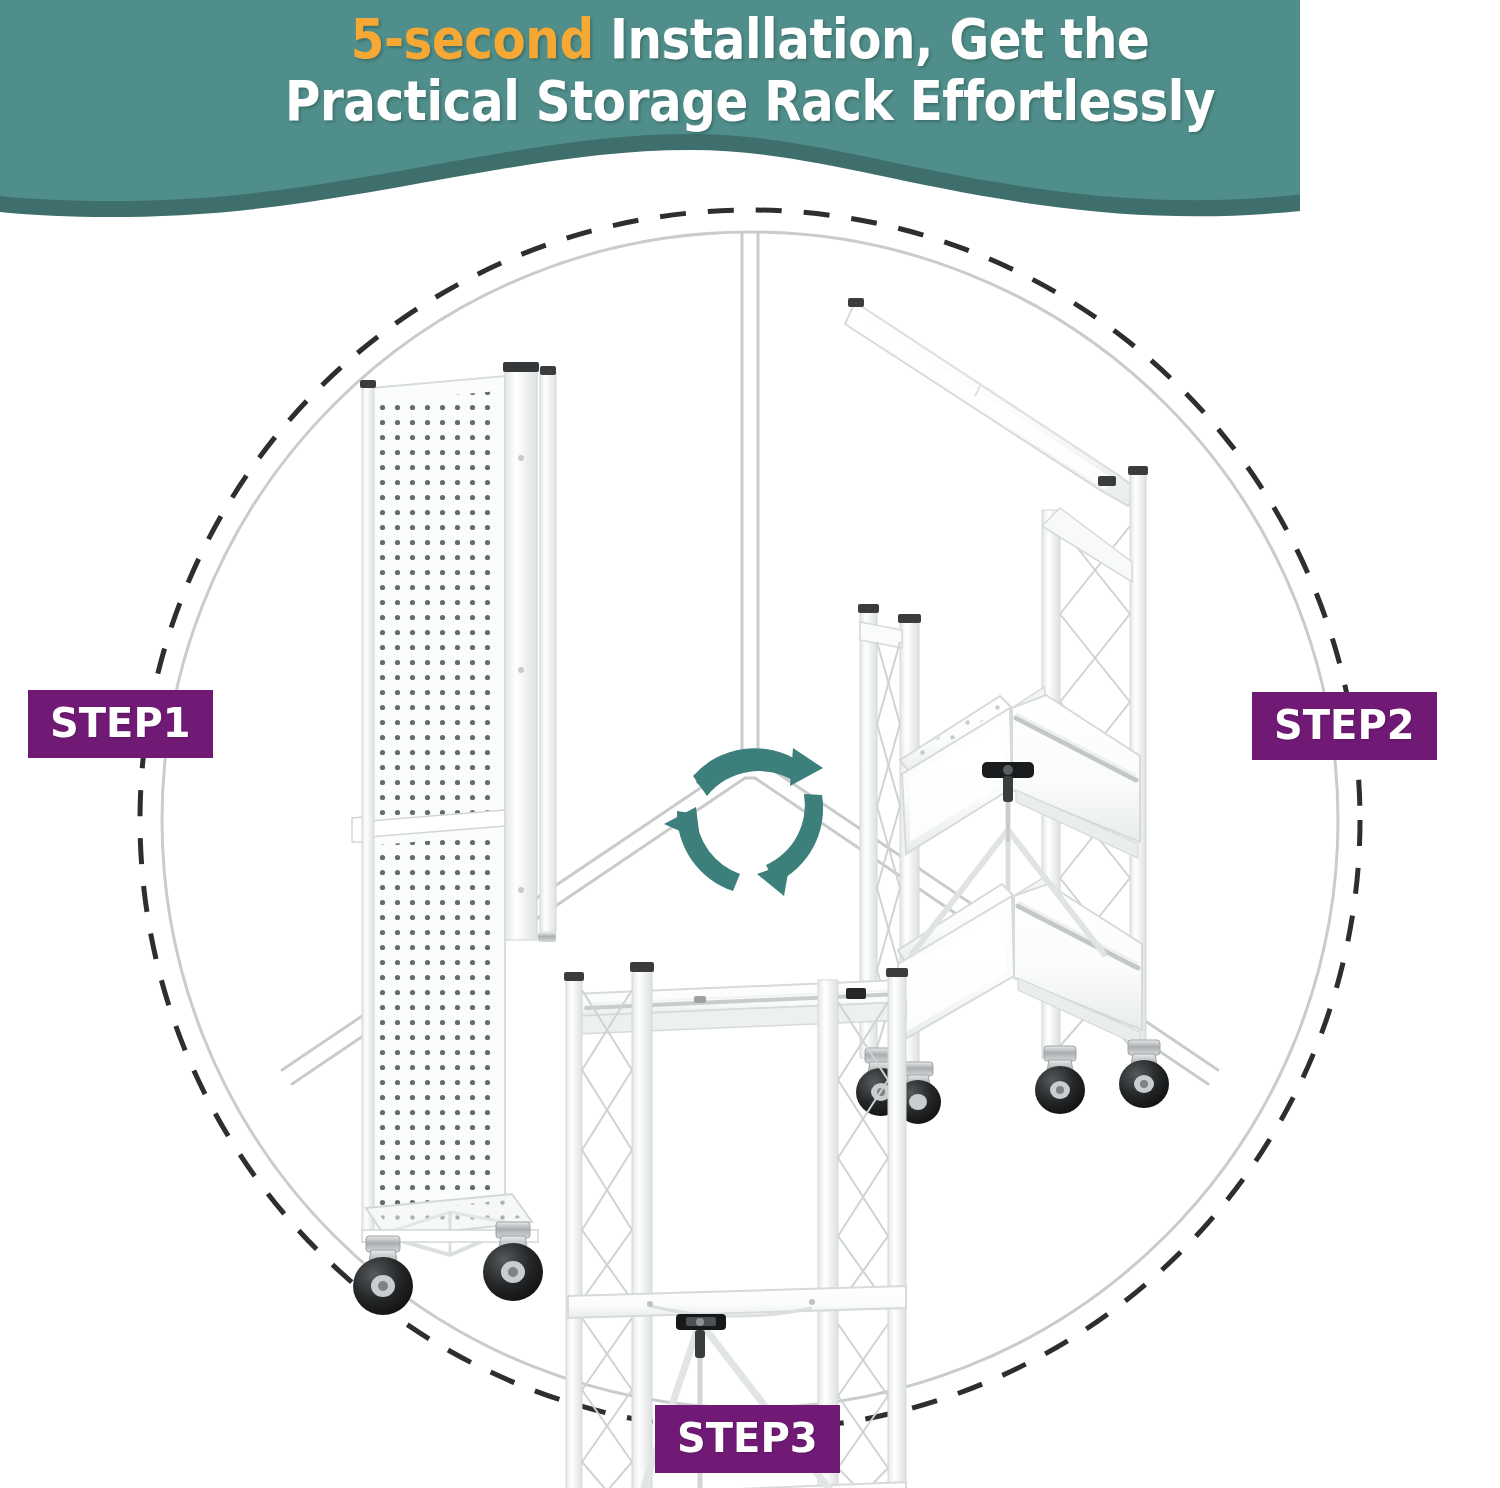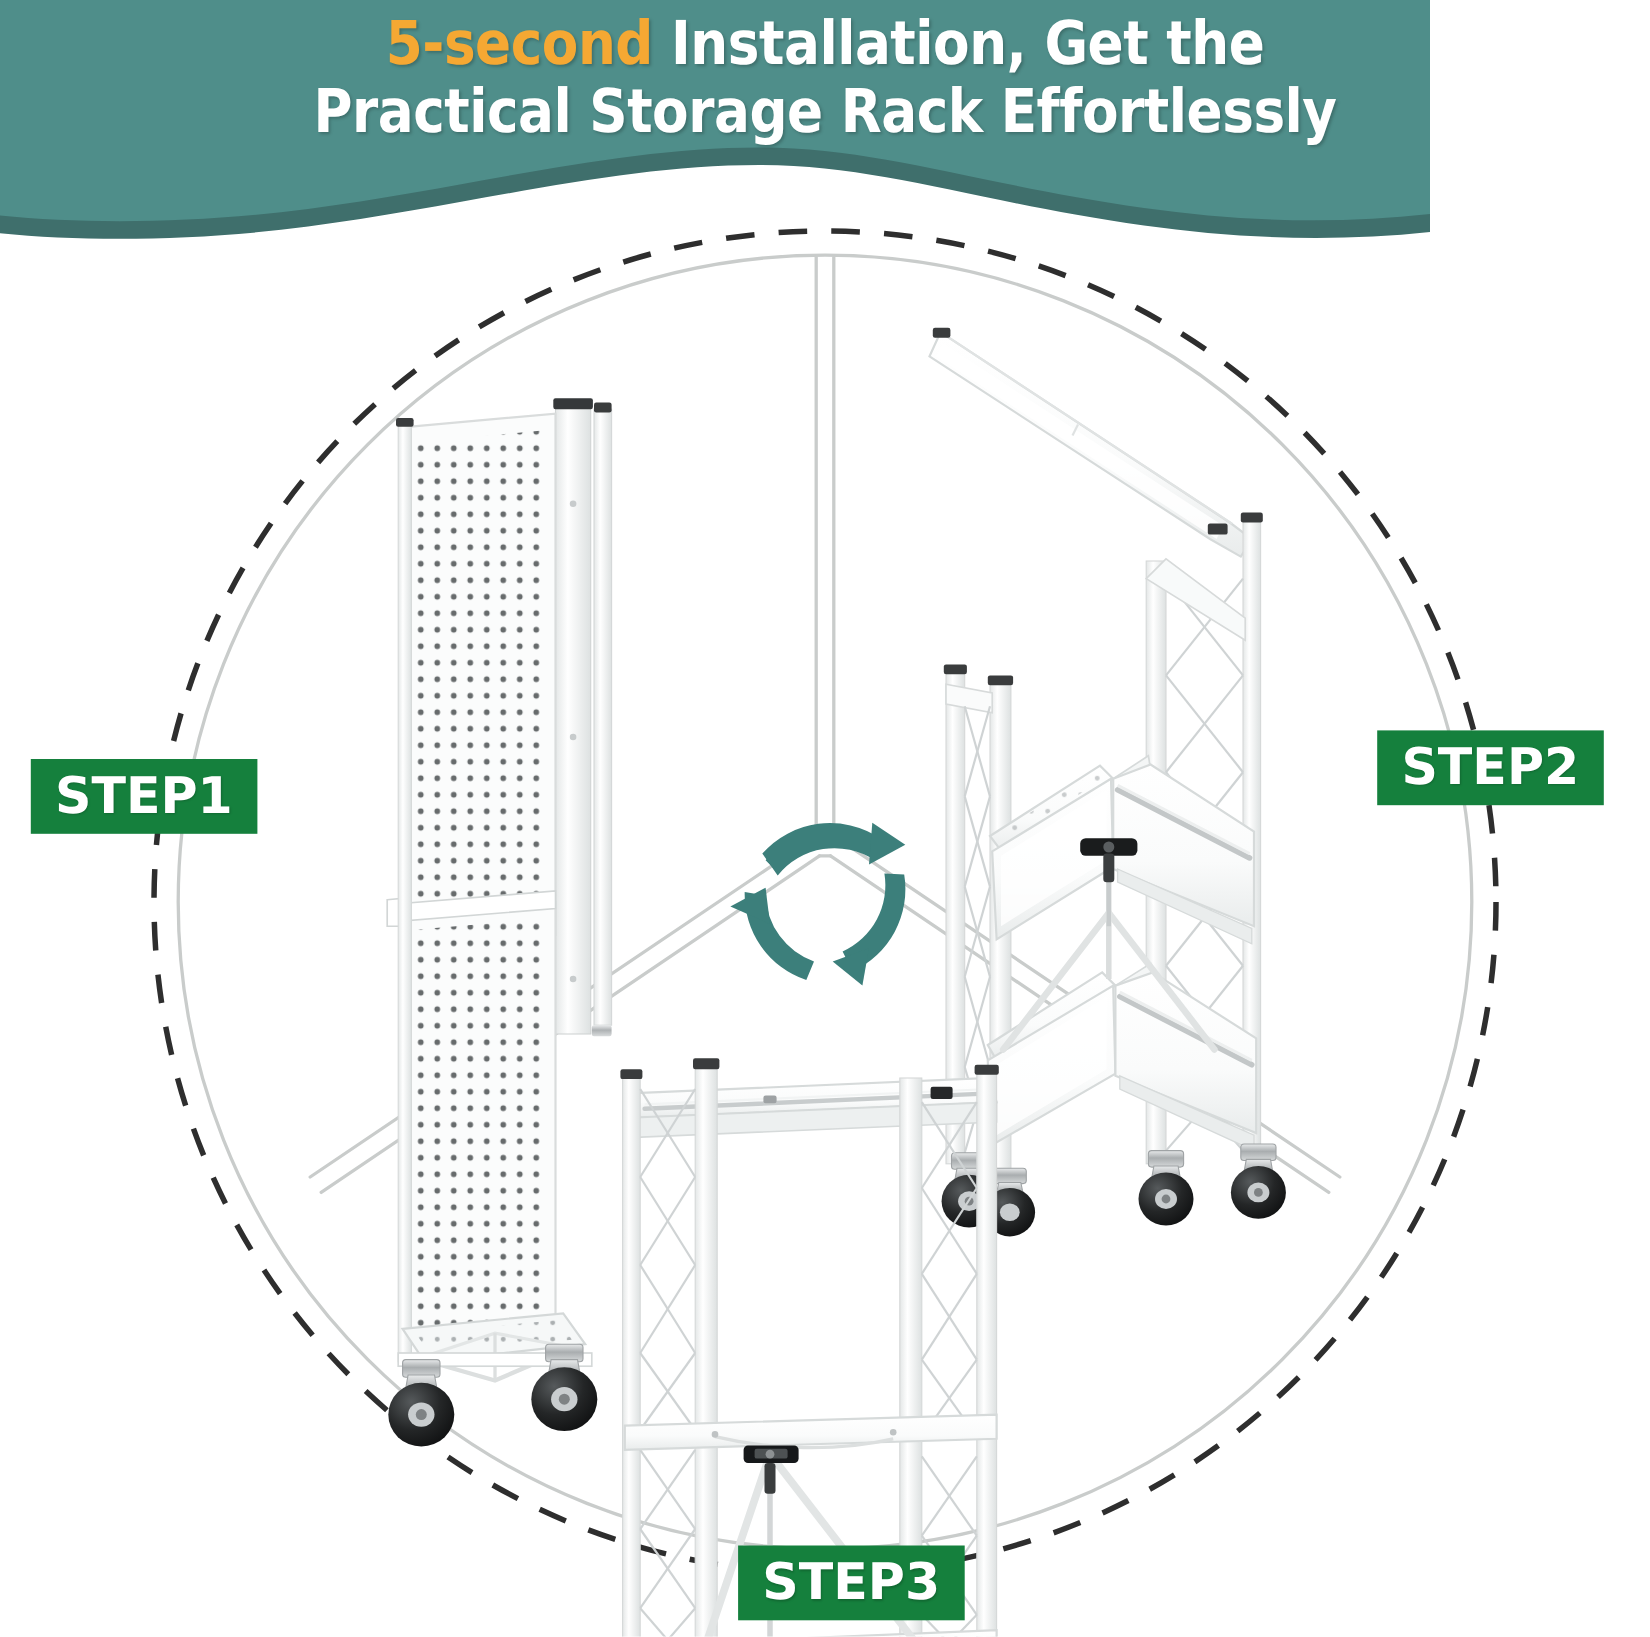--- a/index.html
+++ b/index.html
@@ -36,35 +36,35 @@
 
   
   .stage{
     position:absolute; left:0; top:190px; width:1500px; height:1298px;
   }
   .stage svg{ position:absolute; left:0; top:0; }
 
   
   .step-label{
     position:absolute;
-    background:#15803d;
+    background:#701a75;
     color:#ffffff;
     font-family:"DejaVu Sans", sans-serif;
     font-weight:bold;
-    font-size:46px;
+    font-size:40px;
     line-height:56px;
     padding:5px 22px 7px 22px;
     letter-spacing:0px;
     text-shadow:1px 1px 2px rgba(0,0,0,0.18);
     z-index:20;
     white-space:nowrap;
   }
   #step1-label{ left:28px;  top:690px; }
-  #step2-label{ left:1252px; top:664px; }
-  #step3-label{ left:655px; top:1405px;margin-left:16px; }
+  #step2-label{ left:1252px; top:692px; }
+  #step3-label{ left:655px; top:1405px; }
 </style>
 </head>
 <body>
 
 <div class="header-wrap">
   <svg class="header-svg" width="1500" height="232" viewBox="0 0 1500 232">
 
     <path d="M0,0 H1500 V168
              C1340,220 1190,226 1040,205
              C890,184 800,150 690,150

